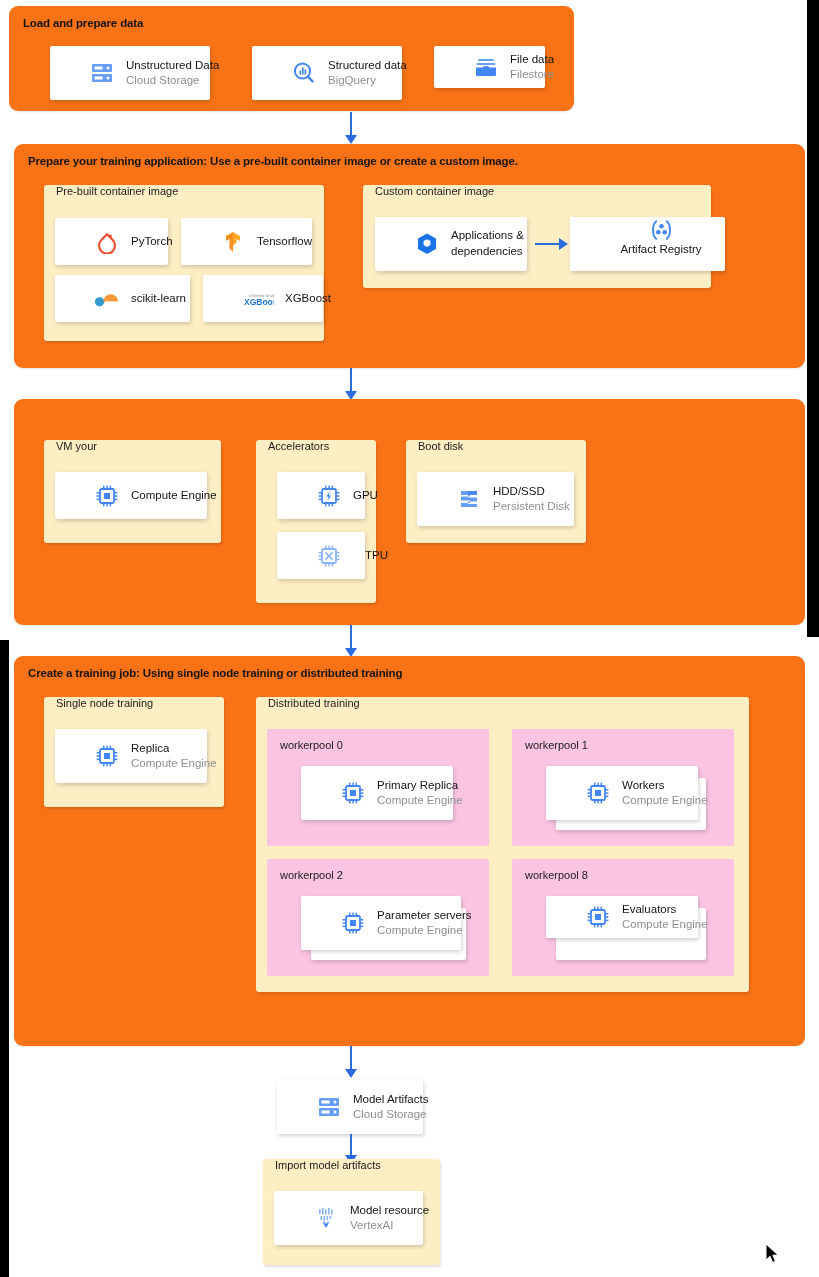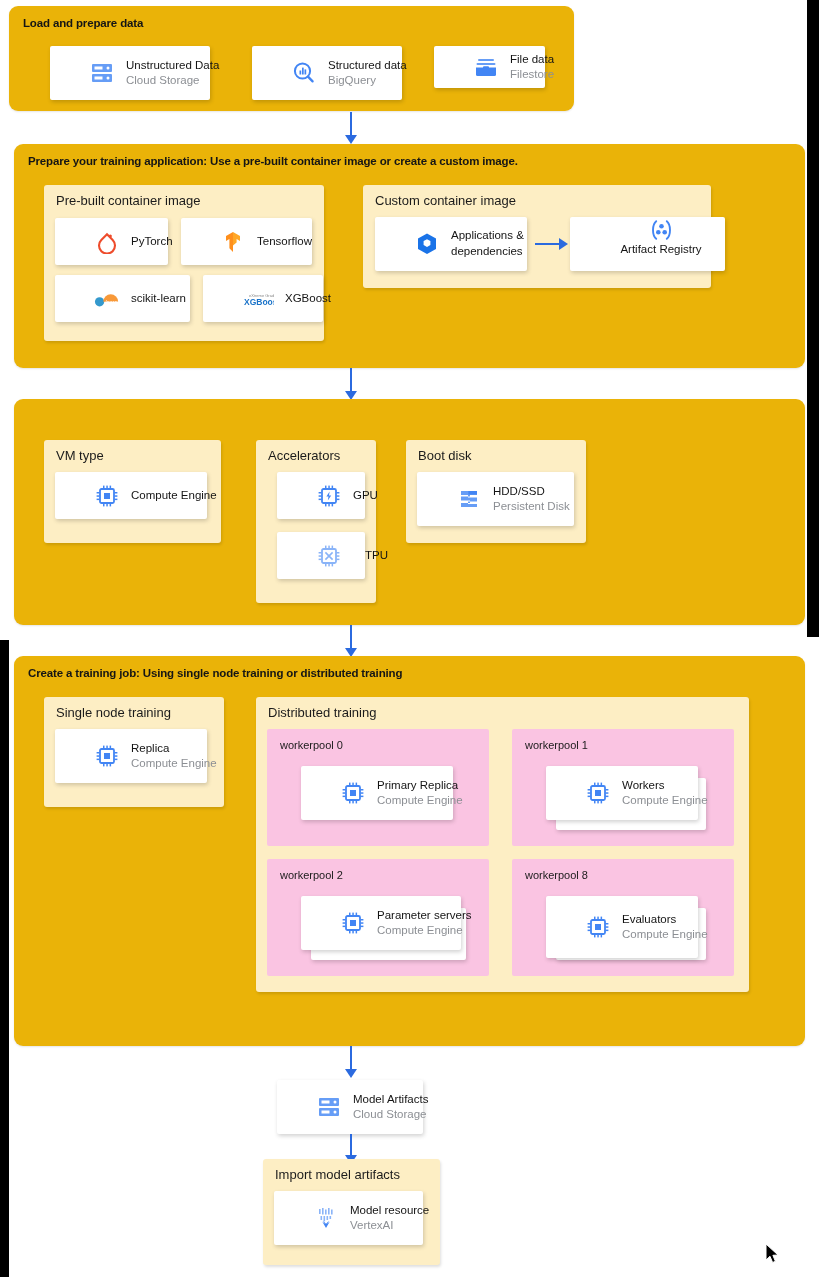--- a/index.html
+++ b/index.html
@@ -10,35 +10,35 @@
     -webkit-font-smoothing:antialiased;
   }
   .edge-bar{position:absolute;background:#000;}
   #edge-right{right:0;top:0;width:12px;height:637px;}
   #edge-left{left:0;top:640px;width:9px;height:637px;}
 
   .canvas{position:absolute;left:0;top:0;width:819px;height:1277px;}
 
   
   .stage{
-    position:absolute;background:#eab308;border-radius:9px;
+    position:absolute;background:#f97316;border-radius:9px;
     box-shadow:0 1px 2px rgba(0,0,0,.10);
   }
   .stage-title{
     position:absolute;left:14px;top:11px;
     font-size:11.5px;font-weight:bold;color:#151515;letter-spacing:-0.15px;
     white-space:nowrap;
   }
   .group{
     position:absolute;background:#fdeec4;border-radius:3px;
     box-shadow:1px 2px 3px rgba(0,0,0,.13);
   }
   .group-title{
-    position:absolute;left:12px;top:8px;
-    font-size:13px;color:#1b1b1b;white-space:nowrap;
+    position:absolute;left:12px;top:0;
+    font-size:11px;color:#1b1b1b;white-space:nowrap;
   }
   .pool{
     position:absolute;background:#fac4e2;border-radius:2px;
   }
   .pool-title{
     position:absolute;left:13px;top:10px;
     font-size:11px;color:#1b1b1b;white-space:nowrap;
   }
 
   
@@ -240,21 +240,21 @@
   </div>
 
   <div class="arrow-v" style="left:344px;top:368px;height:32px;">
     <div class="shaft" style="height:23px;"></div>
       <div class="head"></div>
   </div>
 
   <div class="stage" style="left:14px;top:399px;width:791px;height:226px;">
 
     <div class="group" style="left:30px;top:41px;width:177px;height:103px;">
-      <div class="group-title">VM type</div>
+      <div class="group-title">VM your</div>
       <div class="card one" style="left:11px;top:32px;width:152px;height:47px;">
         <span class="ico">
           <svg width="24" height="24" viewBox="0 0 24 24">
             <rect x="5" y="5" width="14" height="14" rx="1.5" fill="none" stroke="#4285f4" stroke-width="1.8"></rect>
             <path d="M9 9h6v6H9z" fill="#4285f4"></path>
             <g fill="#4285f4">
               <rect x="8" y="1.6" width="1.5" height="3"></rect>
                 <rect x="11.3" y="1.6" width="1.5" height="3"></rect>
                 <rect x="14.6" y="1.6" width="1.5" height="3"></rect>
               <rect x="8" y="19.4" width="1.5" height="3"></rect>
@@ -480,21 +480,21 @@
               <span class="t2">Compute Engine</span>
             </span>
           </div>
         </div>
       </div>
 
       <div class="pool" style="left:256px;top:162px;width:222px;height:117px;">
         <div class="pool-title">workerpool 8</div>
         <div class="stack" style="left:34px;top:37px;width:165px;height:66px;">
           <div class="shadowcard" style="left:10px;top:12px;width:150px;height:52px;"></div>
-          <div class="card" style="left:0;top:0;width:152px;height:62px;">
+          <div class="card" style="left:0;top:0;width:152px;height:42px;">
             <span class="ico">
               <svg width="24" height="24" viewBox="0 0 24 24">
                 <rect x="5" y="5" width="14" height="14" rx="1.5" fill="none" stroke="#4285f4" stroke-width="1.8"></rect>
                 <path d="M9 9h6v6H9z" fill="#4285f4"></path>
                 <g fill="#4285f4">
                   <rect x="8" y="1.6" width="1.5" height="3"></rect>
                     <rect x="11.3" y="1.6" width="1.5" height="3"></rect>
                     <rect x="14.6" y="1.6" width="1.5" height="3"></rect>
                   <rect x="8" y="19.4" width="1.5" height="3"></rect>
                     <rect x="11.3" y="19.4" width="1.5" height="3"></rect>

